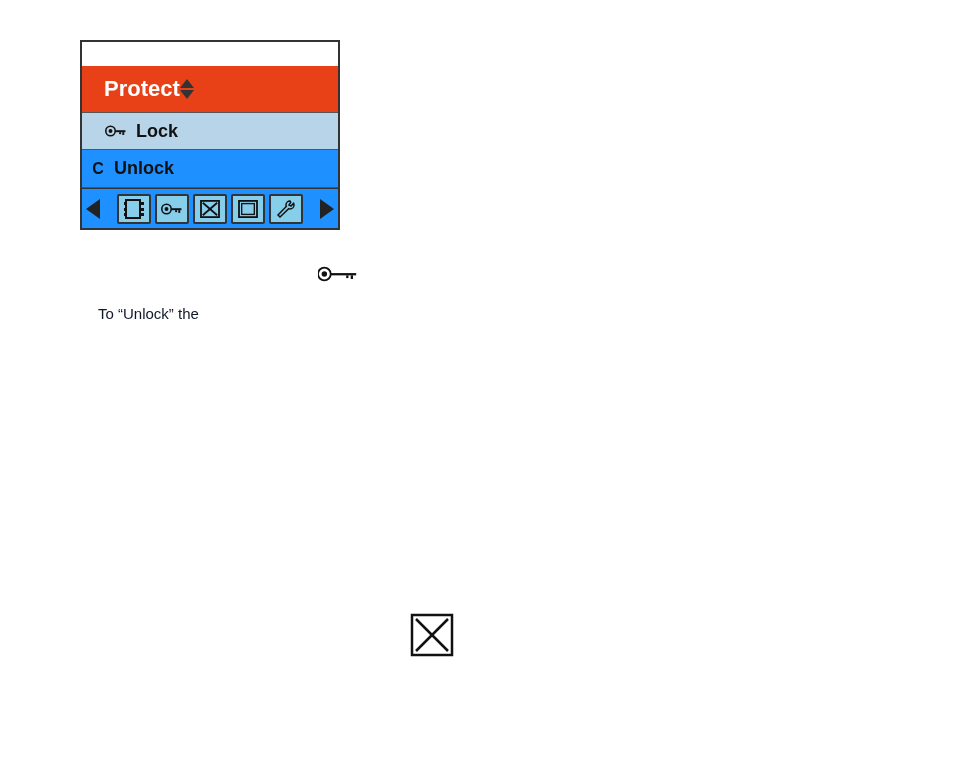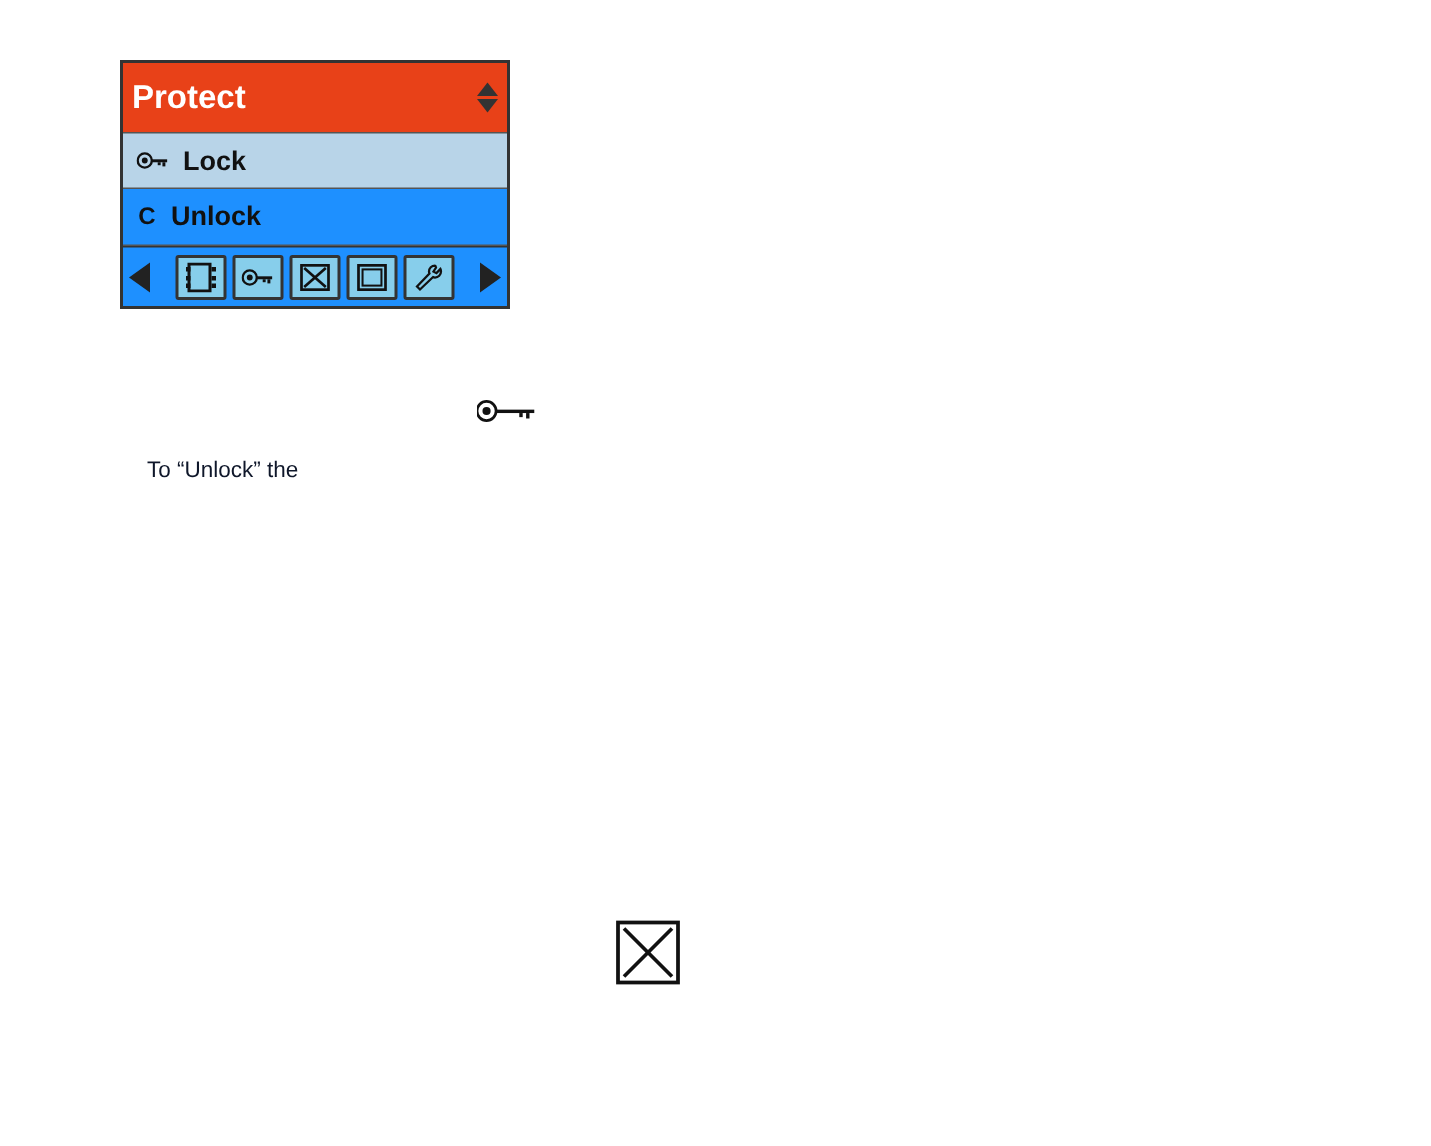--- a/index.html
+++ b/index.html
@@ -19,23 +19,23 @@
       left: 80px;
       width: 260px;
       border: 2px solid #333;
     }
 
     
     .panel-header {
       background: #e84118;
       display: flex;
       align-items: center;
-      justify-content: space-between;
-      padding: 6px 6px;
+      padding: 6px 22px;
       height: 46px;
+      margin-top: 24px;
     }
 
     .panel-header-title {
       color: white;
       font-size: 22px;
       font-weight: bold;
     }
 
     .panel-header-arrows {
       display: flex;
@@ -60,21 +60,21 @@
       border-left: 7px solid transparent;
       border-right: 7px solid transparent;
       border-top: 9px solid #333;
     }
 
     
     .menu-item-lock {
       background: #b8d4e8;
       display: flex;
       align-items: center;
-      padding: 4px 6px;
+      padding: 4px 20px;
       height: 38px;
       border-top: 1px solid #555;
       border-bottom: 1px solid #555;
     }
 
     
     .menu-item-unlock {
       background: #1e90ff;
       display: flex;
       align-items: center;

